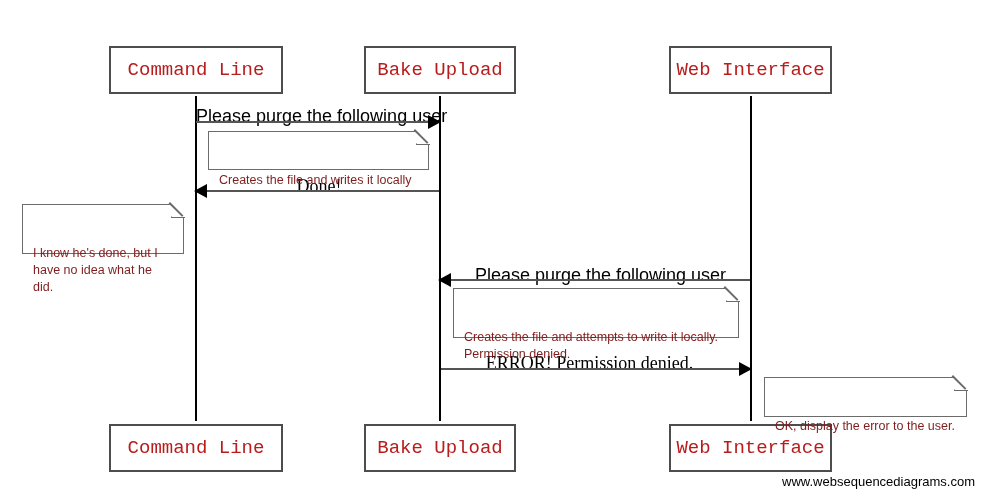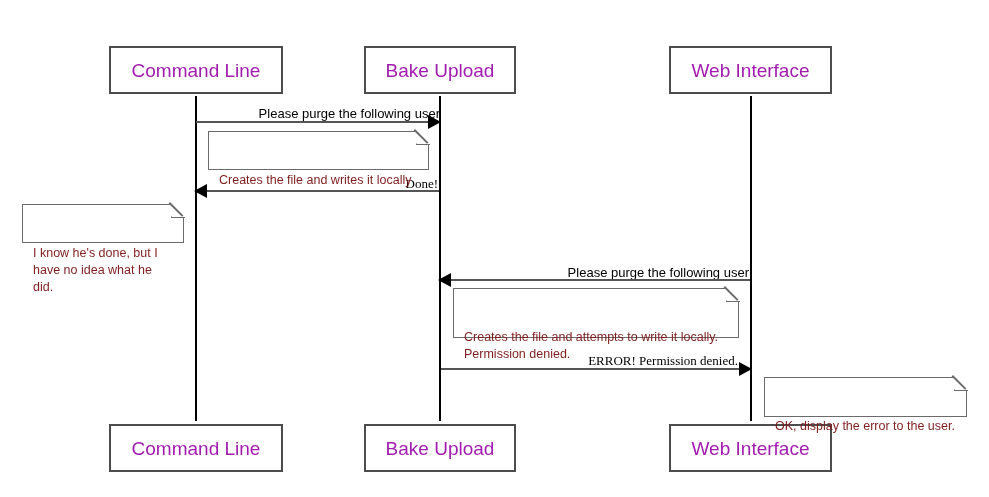--- a/index.html
+++ b/index.html
@@ -35,43 +35,44 @@
   
   .participant {
     position: absolute;
     box-sizing: border-box;
     border: 2px solid #4d4d4d;
     background: #ffffff;
     display: flex;
     align-items: center;
     justify-content: center;
     font-size: 19px;
-    color: #a21caf;
+    color: #b91c1c;
     line-height: 1;
+    font-family: Liberation Mono, monospace;
   }
 
   
   .lifeline {
     position: absolute;
     width: 2px;
     background: #000000;
   }
 
   
   .msg-line {
     position: absolute;
     height: 2px;
     background: #555555;
   }
   .msg-label {
     position: absolute;
-    font-size: 13px;
+    font-size: 18px;
     color: #000;
     white-space: nowrap;
-    text-align: right;
+    text-align: center;
   }
   .arrowhead {
     position: absolute;
     width: 0;
     height: 0;
     border-top: 7px solid transparent;
     border-bottom: 7px solid transparent;
   }
   .arrowhead.right {
     border-left: 13px solid #000000;
@@ -165,21 +166,21 @@
 
   <div class="note" style="left:208px; top:131px; width:221px; height:39px;">
     <span class="fold"></span>
     <span class="note-text">Creates the file and writes it locally</span>
   </div>
 
   <div class="msg-label" style="left:200px; top:176px; width:238px;font-family:Liberation Serif, serif;">Done!</div>
   <div class="msg-line" style="left:206px; top:190px; width:233px;"></div>
   <div class="arrowhead left" style="left:194px; top:184px;"></div>
 
-  <div class="note" style="left:22px; top:204px; width:162px; height:39px;">
+  <div class="note" style="left:22px; top:204px; width:162px; height:50px;">
     <span class="fold"></span>
     <span class="note-text">I know he's done, but I
 have no idea what he did.</span>
   </div>
 
   <div class="msg-label" style="left:452px; top:265px; width:297px;">Please purge the following user</div>
   <div class="msg-line" style="left:450px; top:279px; width:300px;"></div>
   <div class="arrowhead left" style="left:438px; top:273px;"></div>
 
   <div class="note" style="left:453px; top:288px; width:286px; height:50px;">
@@ -200,14 +201,15 @@
   <div class="participant" style="left:109px; top:424px; width:174px; height:48px;">
     <span>Command Line</span>
   </div>
   <div class="participant" style="left:364px; top:424px; width:152px; height:48px;">
     <span>Bake Upload</span>
   </div>
   <div class="participant" style="left:669px; top:424px; width:163px; height:48px;">
     <span>Web Interface</span>
   </div>
 
+  <div class="footer">www.websequencediagrams.com</div>
 
 </div>
 
 </body></html>

